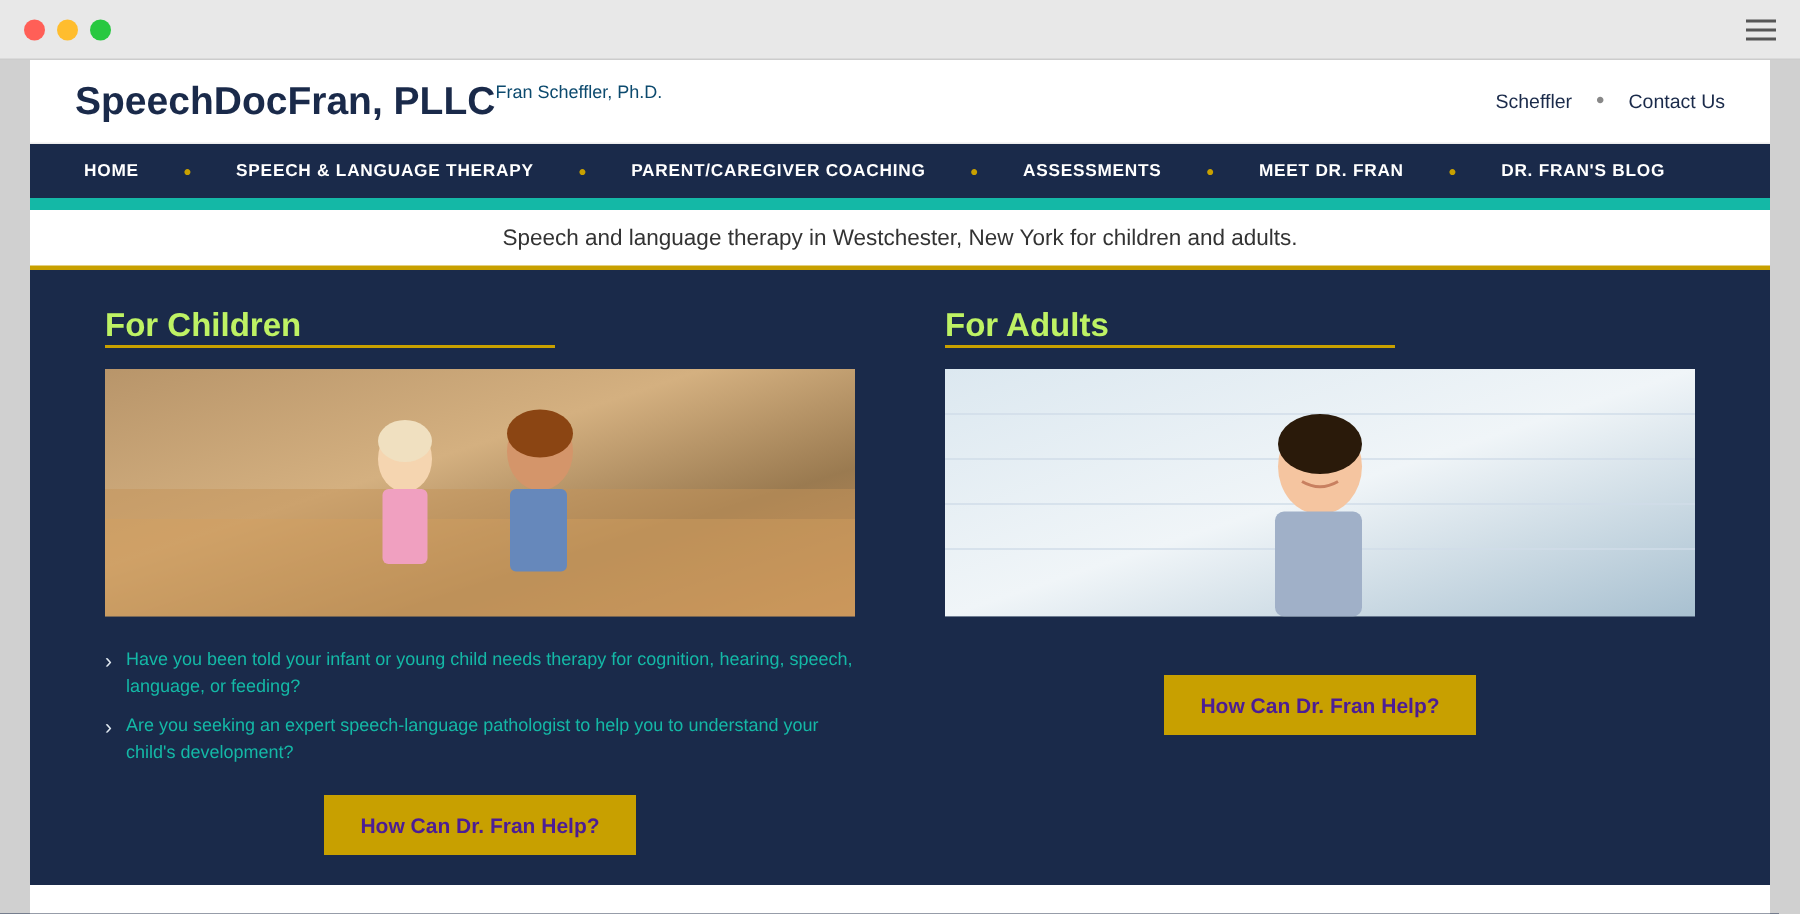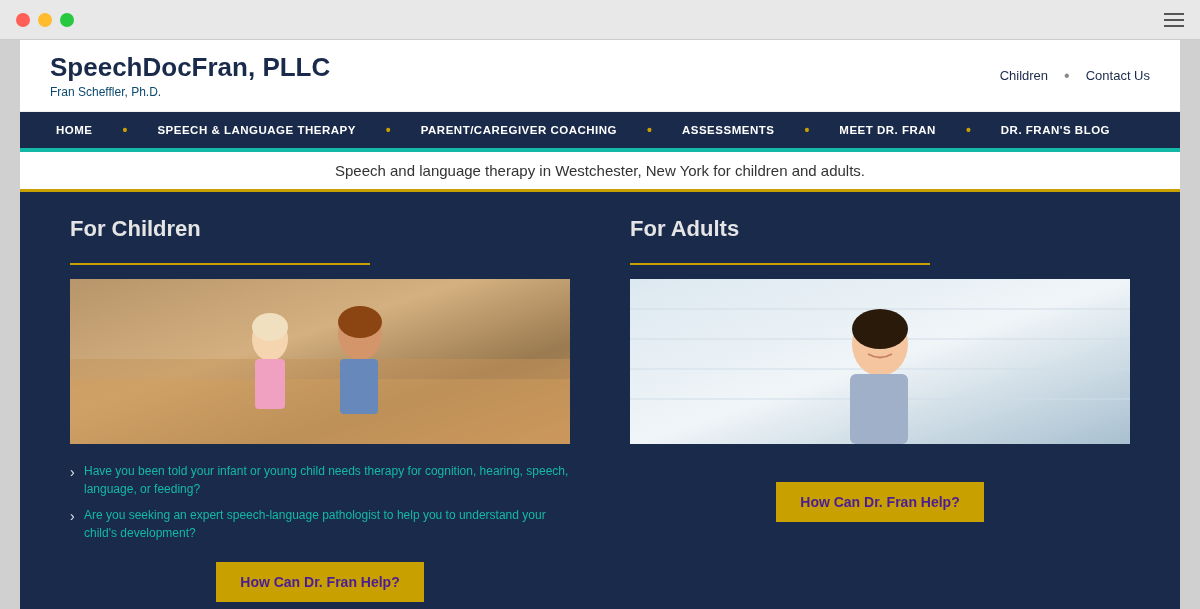--- a/index.html
+++ b/index.html
@@ -30,21 +30,21 @@
 
     
     .site-header {
       background: #fff;
       padding: 12px 30px;
       display: flex;
       align-items: center;
       justify-content: space-between;
       border-bottom: 1px solid #eee;
     }
-    .logo-area { display: flex; flex-direction: column; }
+    .logo-area { display: flex; flex-direction: row; }
     .logo-main { font-size: 26px; font-weight: bold; color: #c8a000; }
     .logo-main span { color: #1a2a4a; }
     .logo-sub { font-size: 12px; color: #0c4a6e; margin-top: 2px; }
     .header-nav { display: flex; align-items: center; gap: 16px; }
     .header-nav a { font-size: 13px; color: #1a2a4a; text-decoration: none; }
     .header-nav .separator { color: #888; }
 
     
     .main-nav {
       background: #1a2a4a;
@@ -60,21 +60,21 @@
       font-weight: bold;
       letter-spacing: 0.5px;
       text-transform: uppercase;
       padding: 0 6px;
     }
     .main-nav .dot { color: #c8a000; font-weight: bold; padding: 0 8px; font-size: 14px; }
 
     
     .yellow-bar {
       background: #fff;
-      border-top: 4px solid #14b8a6;
+      border-top: 8px solid #14b8a6;
       border-bottom: 3px solid #c8a000;
       padding: 10px;
       text-align: center;
       font-size: 15px;
       color: #333;
     }
 
     
     .main-content {
       background: #1a2a4a;
@@ -83,24 +83,24 @@
     }
 
     .two-columns {
       display: flex;
       gap: 60px;
     }
 
     .column { flex: 1; }
 
     .column-title {
-      color: #e5e5e5;
+      color: #bef264;
       font-size: 22px;
       font-weight: bold;
-      margin-bottom: 21px;
+      margin-bottom: 0;
     }
     .column-title-divider {
       border: none;
       border-top: 2px solid #c8a000;
       margin-bottom: 14px;
       width: 60%;
     }
 
     .bullet-list { list-style: none; margin-bottom: 20px; }
     .bullet-list li {
@@ -166,21 +166,21 @@
 <div class="website">
 
   <div class="site-header">
     <div class="logo-area">
       <div class="logo-main">
         <span>SpeechDocFran</span><span style="color:#1a2a4a">, PLLC</span>
       </div>
       <div class="logo-sub">Fran Scheffler, Ph.D.</div>
     </div>
     <div class="header-nav">
-      <a href="#">Children</a>
+      <a href="#">Scheffler</a>
       <span class="separator">•</span>
       <a href="#">Contact Us</a>
     </div>
   </div>
 
   <nav class="main-nav">
     <a href="#">HOME</a>
     <span class="dot">•</span>
     <a href="#">SPEECH &amp; LANGUAGE THERAPY</a>
     <span class="dot">•</span>

